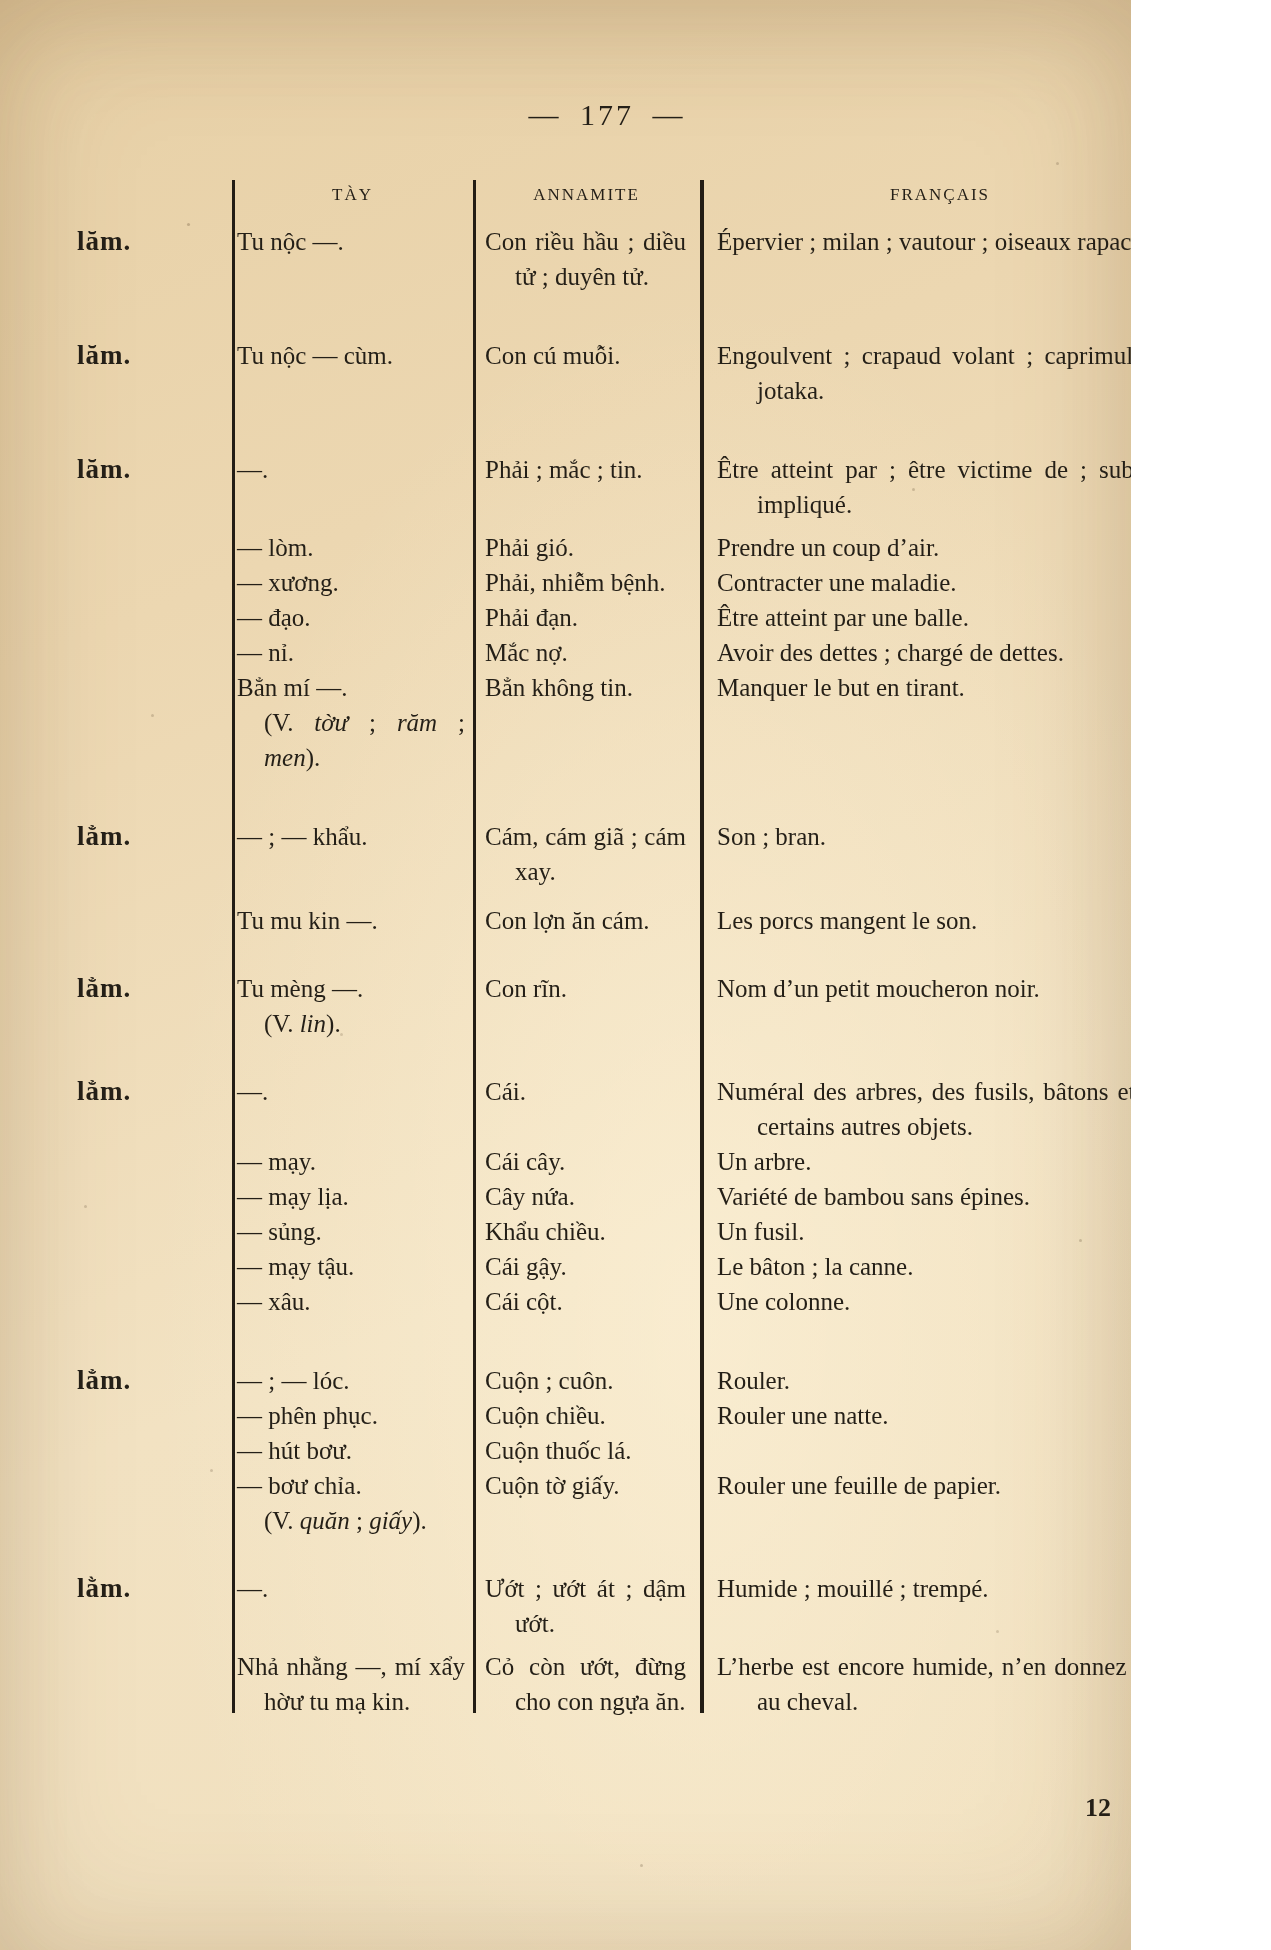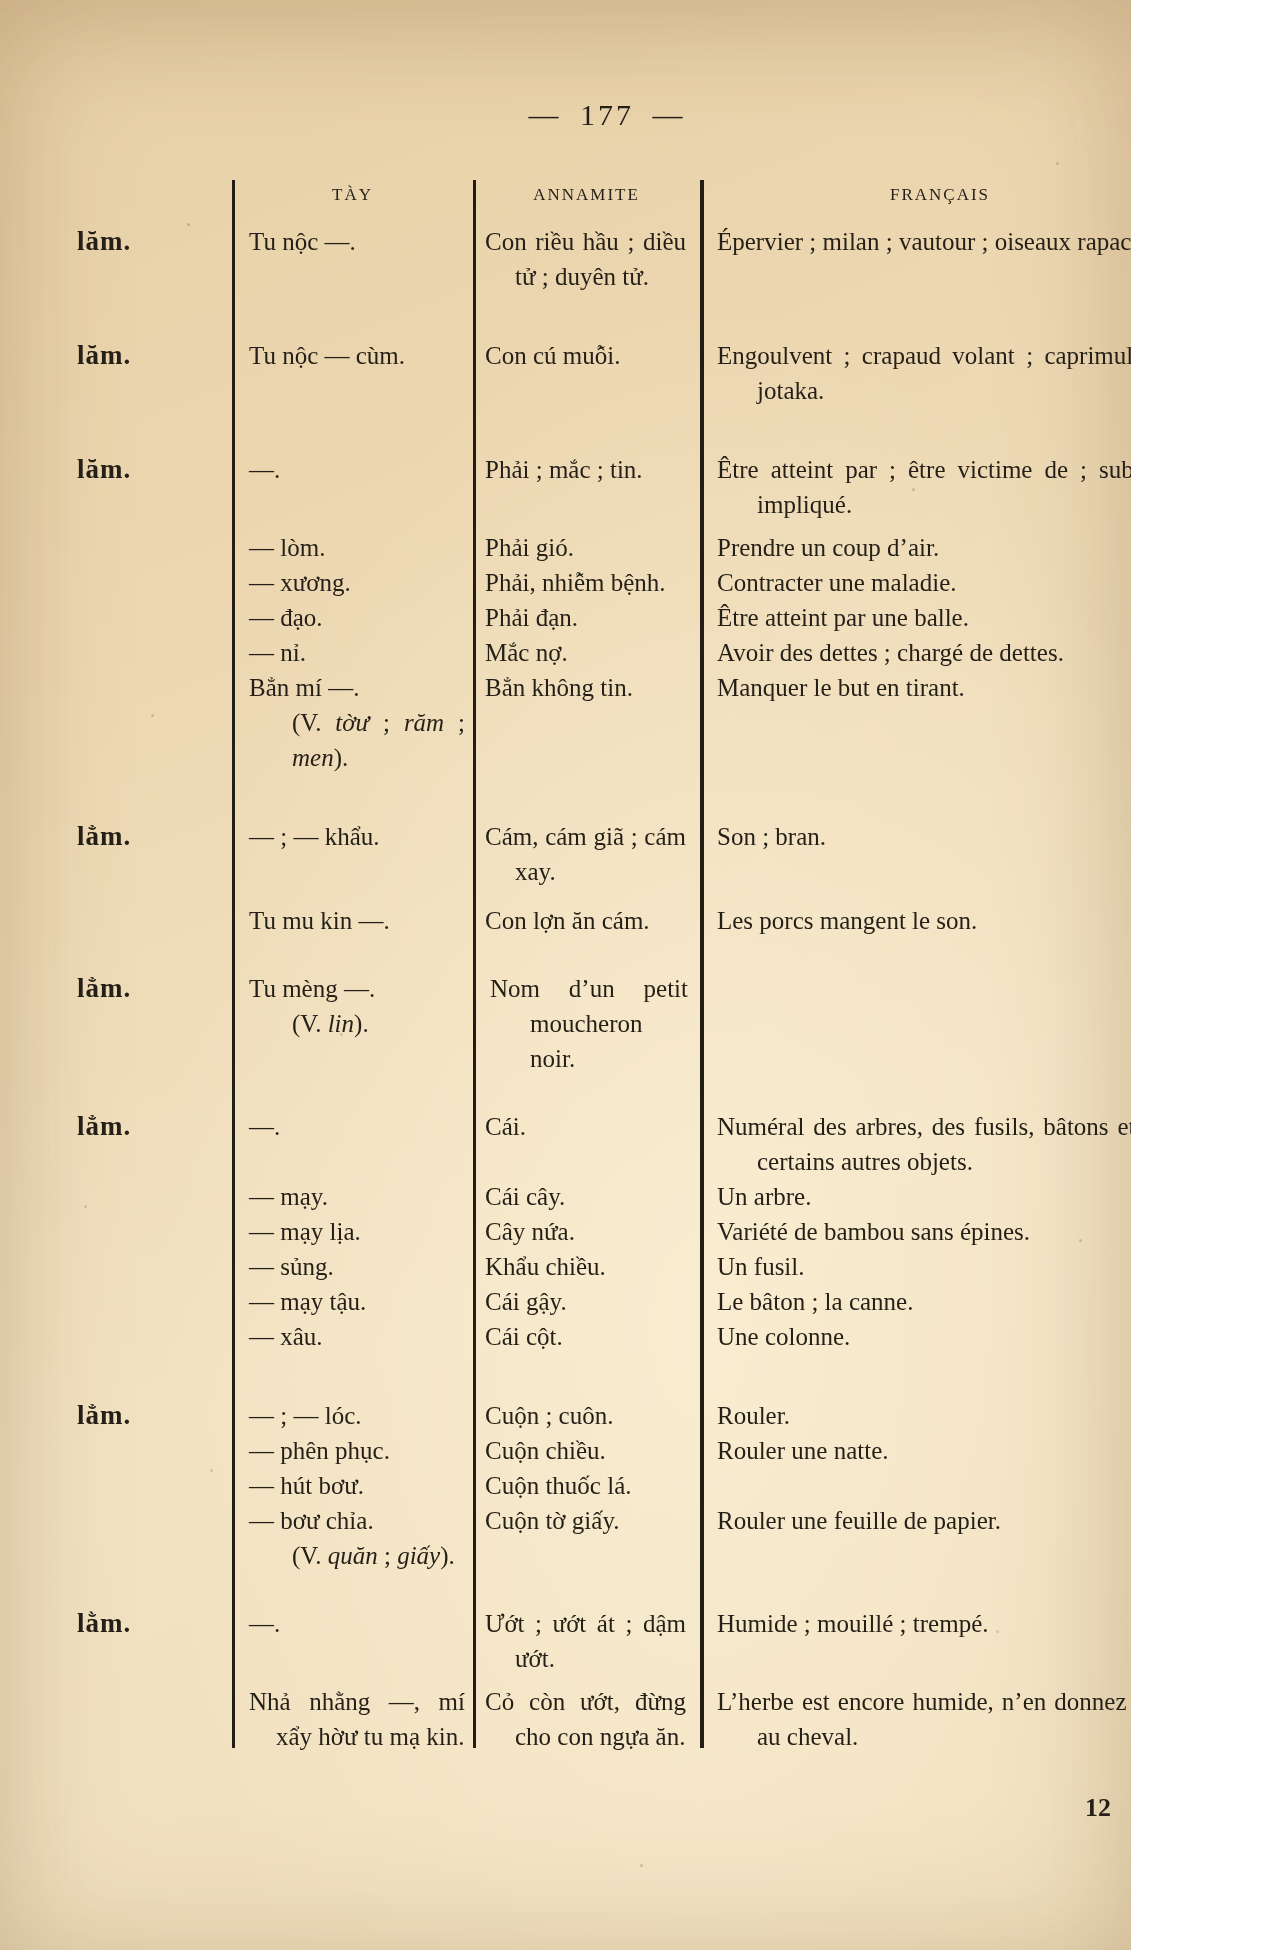--- a/index.html
+++ b/index.html
@@ -60,27 +60,27 @@
   .hdr{
     font-size:17px;letter-spacing:2px;
     text-align:center !important;
     padding:0 !important;text-indent:0 !important;
   }
   .cell{min-height:1px;}
   .hw{
     font-weight:700;font-size:27px;letter-spacing:1px;
     padding-left:2px;
   }
-  .tay{padding:0 8px 0 44px;text-align:justify;}
+  .tay{padding:0 8px 0 32px;text-align:justify;}
   .tay .ln{text-indent:-27px;}
   .an{padding:0 14px 0 42px;text-align:justify;}
   .an .ln{text-indent:-30px;}
   .fr{padding:0 12px 0 57px;text-align:justify;}
   .fr .ln{text-indent:-40px;}
-  .ln.cont{text-indent:0 !important;margin-left:16px;}
+  .ln.cont{text-indent:0 !important;}
   .sp-none{margin-top:0;}
   .sp-sm{margin-top:8px;}
   .sp-md{margin-top:14px;}
   .sp-lg{}
   .sp-xl{margin-top:33px;}
   .sp-xxl{margin-top:44px;}
   .footer-mark{
     position:absolute;left:1085px;top:1793px;
     font-weight:700;font-size:26px;
   }
@@ -249,20 +249,23 @@
           </div>
   </div>
         <div class="row sp-xl">
     <div class="cell hw">
             <div class="ln">lẳm.</div>
           </div>
     <div class="cell tay">
             <div class="ln">Tu mèng —.</div>
             <div class="ln cont">(V. <i>lin</i>).</div>
           </div>
+    <div class="cell an">
+            <div class="ln">Con rĩn.</div>
+          </div>
     <div class="cell fr">
             <div class="ln">Nom d’un petit moucheron noir.</div>
           </div>
   </div>
         <div class="row sp-xl">
     <div class="cell hw">
             <div class="ln">lẳm.</div>
           </div>
     <div class="cell tay">
             <div class="ln">—.</div>

